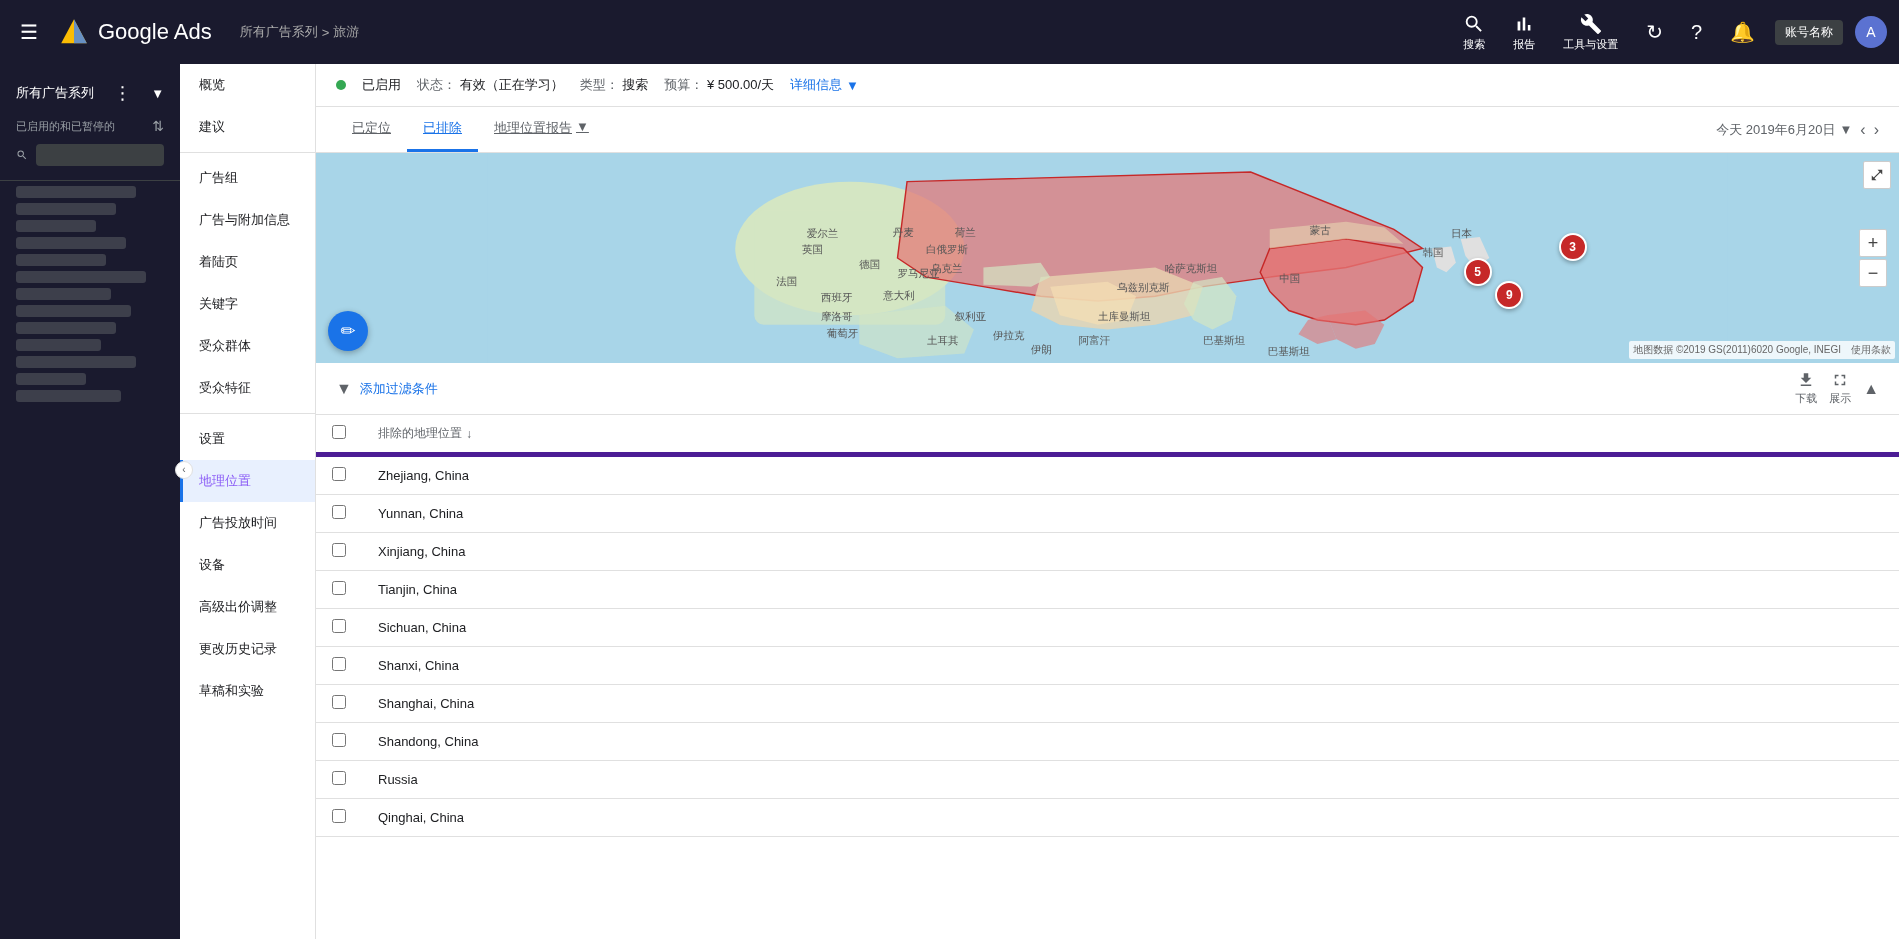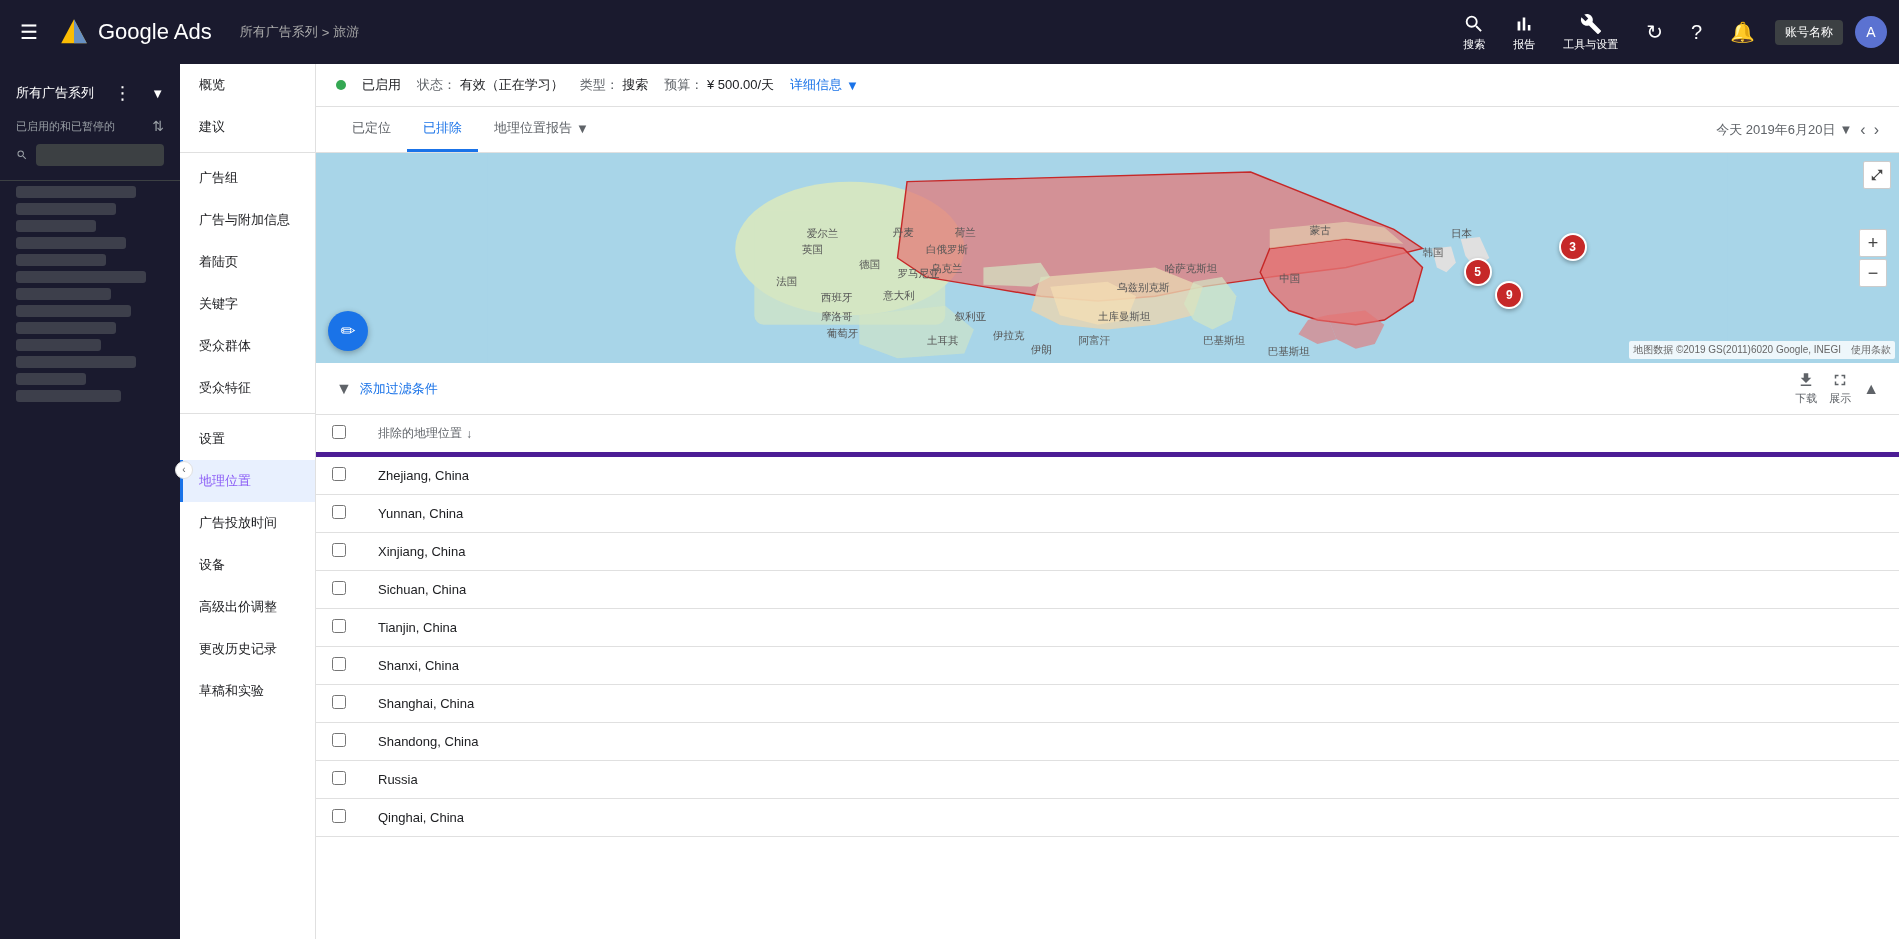--- a/index.html
+++ b/index.html
@@ -61,23 +61,23 @@
     .status-item { font-size: 13px; color: #202124; }
     .status-item span.label { color: #5f6368; }
     .detail-link { color: #1a73e8; font-size: 13px; cursor: pointer; display: flex; align-items: center; gap: 4px; }
 
     
     .tabs-bar {
       display: flex; align-items: center; padding: 0 20px; border-bottom: 1px solid #e0e0e0;
       background: #fff; flex-shrink: 0; justify-content: space-between;
     }
     .tabs-left { display: flex; }
-    .tab { padding: 12px 16px; color: #5f6368; font-size: 13px; cursor: pointer; border-bottom: 3px solid transparent; }
+    .tab { padding: 12px 16px; color: #5f6368; font-size: 13px; cursor: pointer; border-bottom: 3px solid transparent; text-decoration: underline; }
     .tab.active { color: #1a73e8; border-bottom-color: #1a73e8; }
-    .tab-with-arrow { display: flex; align-items: center; gap: 4px; }
+    .tab-with-arrow { display: flex; gap: 4px; }
     .tabs-right { display: flex; align-items: center; gap: 8px; color: #5f6368; font-size: 13px; }
     .date-nav { display: flex; align-items: center; gap: 4px; }
 
     
     .map-container { height: 210px; position: relative; flex-shrink: 0; overflow: hidden; background: #a8d5e8; }
     .map-overlay-info { position: absolute; bottom: 4px; right: 4px; font-size: 10px; color: #666; background: rgba(255,255,255,0.8); padding: 2px 4px; border-radius: 2px; }
     .map-zoom-controls { position: absolute; right: 12px; top: 50%; transform: translateY(-50%); display: flex; flex-direction: column; gap: 2px; }
     .map-zoom-btn { width: 28px; height: 28px; background: #fff; border: 1px solid #ccc; border-radius: 2px; cursor: pointer; font-size: 18px; display: flex; align-items: center; justify-content: center; color: #444; }
     .map-expand-btn { position: absolute; top: 8px; right: 8px; background: #fff; border: 1px solid #ccc; width: 28px; height: 28px; border-radius: 2px; cursor: pointer; display: flex; align-items: center; justify-content: center; color: #444; }
     .edit-btn { position: absolute; left: 12px; bottom: 12px; width: 40px; height: 40px; border-radius: 50%; background: #1a73e8; display: flex; align-items: center; justify-content: center; cursor: pointer; color: #fff; font-size: 18px; box-shadow: 0 2px 6px rgba(0,0,0,0.3); }
@@ -437,27 +437,27 @@
               <tr>
     <td class="checkbox-cell">
       <input type="checkbox" style="">
     </td>
     <td>Xinjiang, China</td>
   </tr>
               <tr>
     <td class="checkbox-cell">
       <input type="checkbox" style="">
     </td>
+    <td>Tianjin, China</td>
+  </tr>
+              <tr>
+    <td class="checkbox-cell">
+      <input type="checkbox" style="">
+    </td>
     <td>Sichuan, China</td>
-  </tr>
-              <tr>
-    <td class="checkbox-cell">
-      <input type="checkbox" style="">
-    </td>
-    <td>Tianjin, China</td>
   </tr>
               <tr>
     <td class="checkbox-cell">
       <input type="checkbox" style="">
     </td>
     <td>Shanxi, China</td>
   </tr>
               <tr>
     <td class="checkbox-cell">
       <input type="checkbox" style="">

